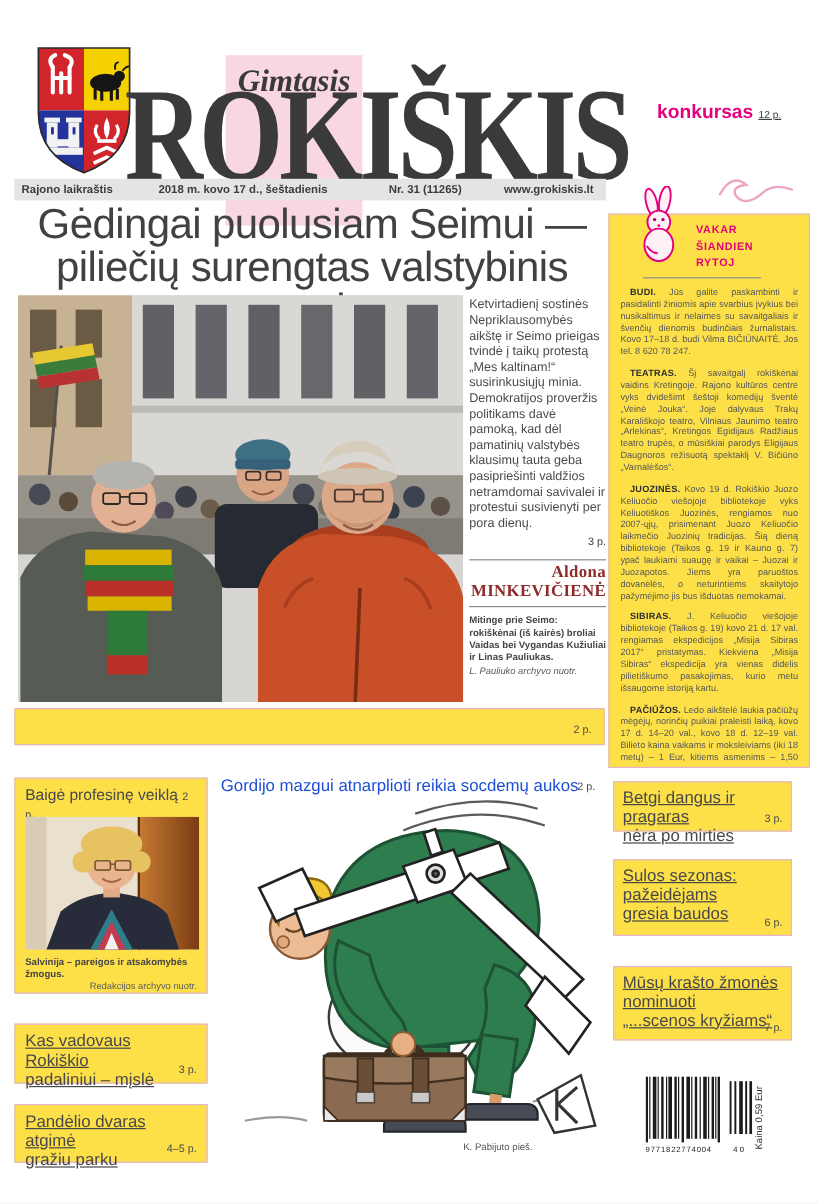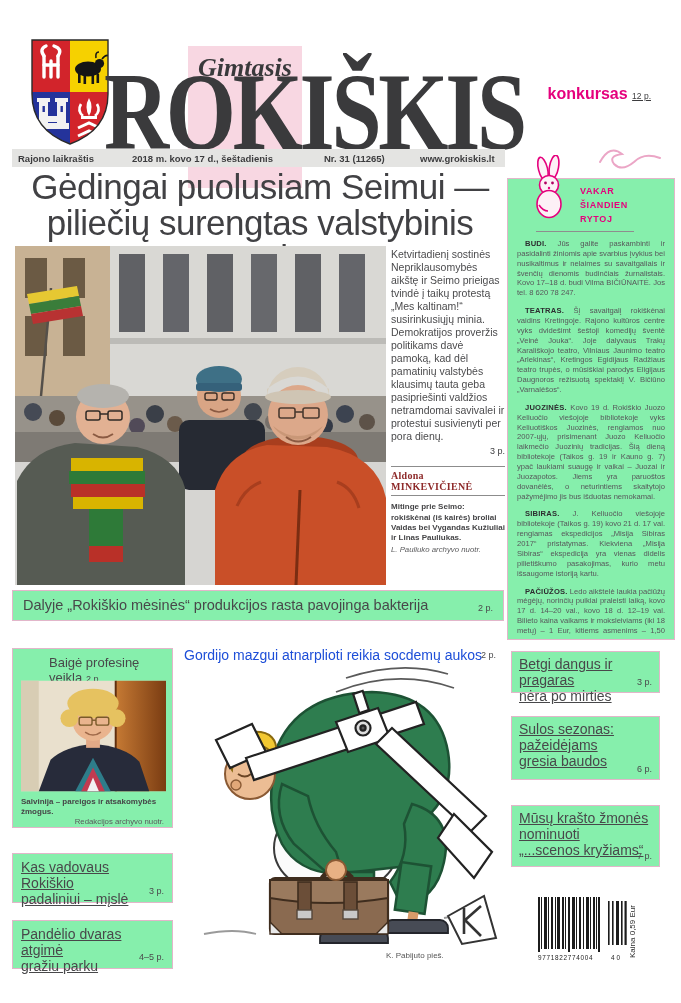--- a/index.html
+++ b/index.html
@@ -21,26 +21,26 @@
   #infobar{left:12px;top:149px;width:493px;height:18px;background:#e4e4e2;font-size:9.5px;font-weight:bold;color:#3c3c3e;}
   #infobar span{position:absolute;top:4px;white-space:nowrap;}
   
   #headline{left:14px;top:169px;width:492px;text-align:center;font-size:35px;line-height:1.02;
             letter-spacing:-0.5px;color:#414144;}
   
   #leadcol{left:391px;top:248px;width:114px;}
   #leadcol .intro{font-size:10.5px;line-height:1.24;color:#4b4b4d;margin:0;}
   #leadcol .pref{text-align:right;font-size:9px;color:#3e3e40;margin-top:3px;}
   #byline{margin-top:10px;border-top:1px solid #8c8c8c;border-bottom:1px solid #8c8c8c;padding:3px 0;
-          text-align:left;font-family:"Liberation Serif","DejaVu Serif",serif;font-weight:bold;
-          font-size:10px;color:#8e2a2a;letter-spacing:.3px;}
+          text-align:right;font-family:"Liberation Serif","DejaVu Serif",serif;font-weight:bold;
+          font-size:14px;color:#8e2a2a;letter-spacing:.3px;}
   #leadcol .cap{margin-top:6px;font-size:8px;font-weight:bold;line-height:1.3;color:#454547;}
   #leadcol .cred{font-size:7.8px;color:#5a5a5c;margin-top:1px;font-style:italic;}
   
-  .box{position:absolute;border:1px solid #e2b6ca;background:#86efac;box-sizing:border-box;}
+  .box{position:absolute;border:1px solid #e2b6ca;background:#fde047;box-sizing:border-box;}
   .pageref{position:absolute;font-size:9px;color:#4a4a4c;}
   .tease{font-size:14px;line-height:1.14;color:#48484a;text-decoration:underline;}
   
   #events{left:507px;top:178px;width:168px;height:462px;overflow:visible;}
   #ev-head{position:absolute;left:72px;top:6px;font-size:9px;font-weight:bold;color:#e5007d;
            line-height:1.55;letter-spacing:.6px;}
   #ev-div{position:absolute;left:28px;top:52px;width:98px;border-top:1px solid #8e8e8e;}
   #ev-items{position:absolute;left:9px;right:9px;top:60px;bottom:4px;overflow:hidden;}
   #ev-items p{font-size:7.6px;line-height:1.3;margin:0 0 8px;text-align:justify;text-indent:8px;color:#57575a;}
   #ev-items b{color:#2d2d30;letter-spacing:.2px;}
@@ -252,25 +252,24 @@
     <div id="ev-items">
       <p><b>BUDI.</b> <span>Jūs galite paskambinti ir pasidalinti žiniomis apie svarbius įvykius bei nusikaltimus ir nelaimes su savaitgaliais ir švenčių dienomis budinčiais žurnalistais. Kovo 17–18 d. budi Vilma BIČIŪNAITĖ. Jos tel. 8 620 78 247.</span></p>
       <p><b>TEATRAS.</b> <span>Šį savaitgalį rokiškėnai vaidins Kretingoje. Rajono kultūros centre vyks dvidešimt šeštoji komedijų šventė „Veinė Jouka“. Joje dalyvaus Trakų Karališkojo teatro, Vilniaus Jaunimo teatro „Arlekinas“, Kretingos Egidijaus Radžiaus teatro trupės, o mūsiškiai parodys Eligijaus Daugnoros režisuotą spektaklį V. Bičiūno „Varnalėšos“.</span></p>
       <p><b>JUOZINĖS.</b> <span>Kovo 19 d. Rokiškio Juozo Keliuočio viešojoje bibliotekoje vyks Keliuotiškos Juozinės, rengiamos nuo 2007-ųjų, prisimenant Juozo Keliuočio laikmečio Juozinių tradicijas. Šią dieną bibliotekoje (Taikos g. 19 ir Kauno g. 7) ypač laukiami suaugę ir vaikai – Juozai ir Juozapotos. Jiems yra paruoštos dovanėlės, o neturintiems skaitytojo pažymėjimo jis bus išduotas nemokamai.</span></p>
       <p><b>SIBIRAS.</b> <span>J. Keliuočio viešojoje bibliotekoje (Taikos g. 19) kovo 21 d. 17 val. rengiamas ekspedicijos „Misija Sibiras 2017“ pristatymas. Kiekviena „Misija Sibiras“ ekspedicija yra vienas didelis pilietiškumo pasakojimas, kurio metu išsaugome istoriją kartu.</span></p>
       <p><b>PAČIŪŽOS.</b> <span>Ledo aikštelė laukia pačiūžų mėgėjų, norinčių puikiai praleisti laiką, kovo 17 d. 14–20 val., kovo 18 d. 12–19 val. Bilieto kaina vaikams ir moksleiviams (iki 18 metų) – 1 Eur, kitiems asmenims – 1,50 Eur. Tel. pasiteirauti 8 687 71 814.</span></p>
     </div>
   </div>
 
   <div class="box" style="left:12px;top:590px;width:492px;height:31px;">
-    <span class="abs" style="left:10px;top:6px;font-size:14.5px;color:#48484a;">Dalyje „Rokiškio mėsinės“ produkcijos rasta pavojinga bakterija</span>
     <span class="pageref" style="right:10px;bottom:7px;">2 p.</span>
   </div>
 
-  <div class="box" id="career" style="left:12px;top:648px;width:161px;height:180px;padding-left:28px;">
+  <div class="box" id="career" style="left:12px;top:648px;width:161px;height:180px;">
     <div class="t">
       <span>Baigė profesinę veiklą</span>
       <span class="pageref" style="position:static;">2 p.</span>
     </div>
     <svg class="abs" style="left:8px;top:30px;" width="145" height="114" viewBox="0 0 147 112">
       <defs>
           <linearGradient id="door" x1="0" y1="0" x2="1" y2="0">
         <stop offset="0" stop-color="#c67a34"></stop>
             <stop offset="1" stop-color="#7a3c12"></stop>
       </linearGradient>

